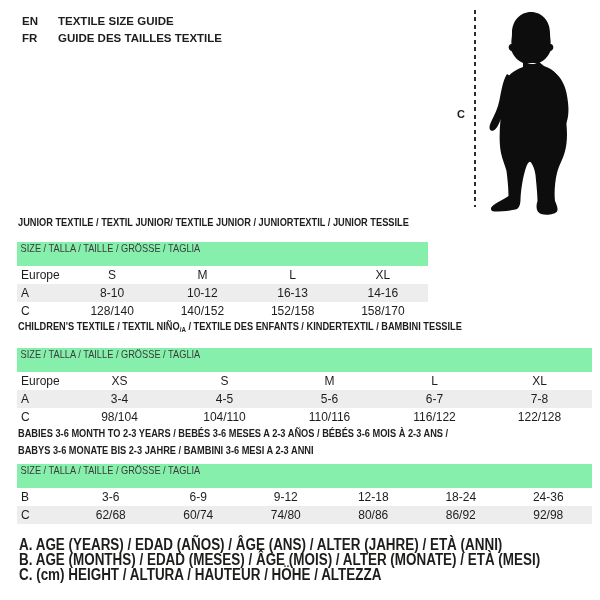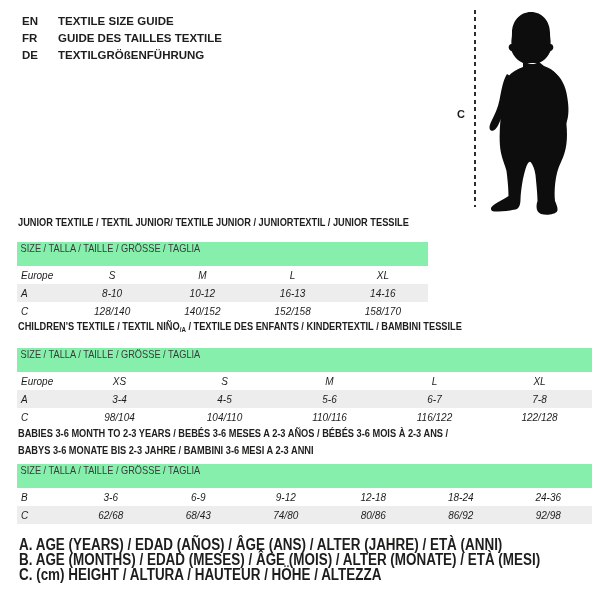--- a/index.html
+++ b/index.html
@@ -28,21 +28,21 @@
   .sub{font-size:7px;vertical-align:-2px;}
 
   
   .size-table{position:absolute;left:17px;}
   #junior-table{top:242px;width:411px;}
   #children-table{top:348px;width:575px;}
   #babies-table{top:464px;width:575px;}
   .size-bar{height:24px;background:#86efac;display:flex;align-items:flex-start;}
   .size-bar span{font-size:10.5px;color:#3b3b3b;padding-left:4px;white-space:nowrap;
                  transform:scaleX(.88);transform-origin:left center;}
-  .t-row{display:flex;height:18px;align-items:center;font-size:10px;font-style:italic;}
+  .t-row{display:flex;height:18px;align-items:center;font-size:12px;}
   .t-row.shaded{background:#ededed;}
   .t-label{flex:0 0 46px;padding-left:4px;}
   .t-cell{flex:1;text-align:center;}
 
   
   .legend{position:absolute;left:19px;top:537px;font-weight:bold;font-size:16px;line-height:15px;}
   .legend div{white-space:nowrap;transform:scaleX(.84);transform-origin:left center;}
 </style>
 </head>
 <body>
@@ -50,24 +50,20 @@
 <div class="canvas">
 
   <div class="lang-block">
     <div class="lang-row">
       <span class="lang-code">EN</span>
       <span class="lang-label">TEXTILE SIZE GUIDE</span>
     </div>
     <div class="lang-row">
       <span class="lang-code">FR</span>
       <span class="lang-label">GUIDE DES TAILLES TEXTILE</span>
-    </div>
-    <div class="lang-row">
-      <span class="lang-code">DE</span>
-      <span class="lang-label">TEXTILGRÖßENFÜHRUNG</span>
     </div>
   </div>
 
   <div class="figure">
     <div class="dash-line"></div>
     <span class="c-label">C</span>
     <svg width="100" height="210" viewBox="0 0 100 210">
       <g fill="#0d0d0d">
 
         <path d="M53 7 C42 7 34 16 34 28 C34 33 33 36 33.5 39 C30 39 29.5 45 33.5 46 C35.5 51 40 56 45 58 L61 58 C66 56 70.5 51 72.5 46 C76.5 45 76 39 72.5 39 C73 36 72 33 72 28 C72 16 64 7 53 7 Z"></path>
@@ -156,21 +152,21 @@
       <div class="t-cell">3-6</div>
       <div class="t-cell">6-9</div>
       <div class="t-cell">9-12</div>
       <div class="t-cell">12-18</div>
       <div class="t-cell">18-24</div>
       <div class="t-cell">24-36</div>
     </div>
     <div class="t-row shaded">
       <div class="t-label">C</div>
       <div class="t-cell">62/68</div>
-      <div class="t-cell">68/43</div>
+      <div class="t-cell">60/74</div>
       <div class="t-cell">74/80</div>
       <div class="t-cell">80/86</div>
       <div class="t-cell">86/92</div>
       <div class="t-cell">92/98</div>
     </div>
   </div>
 
   <div class="legend">
     <div>A. AGE (YEARS) / EDAD (AÑOS) / ÂGE (ANS) / ALTER (JAHRE) / ETÀ (ANNI)</div>
     <div>B. AGE (MONTHS) / EDAD (MESES) / ÂGE (MOIS) / ALTER (MONATE) / ETÀ (MESI)</div>

